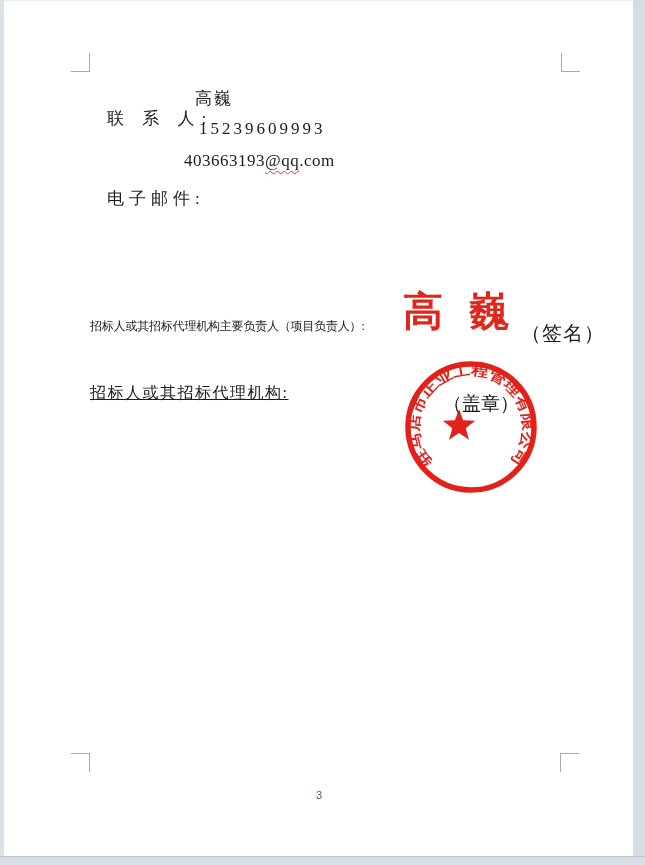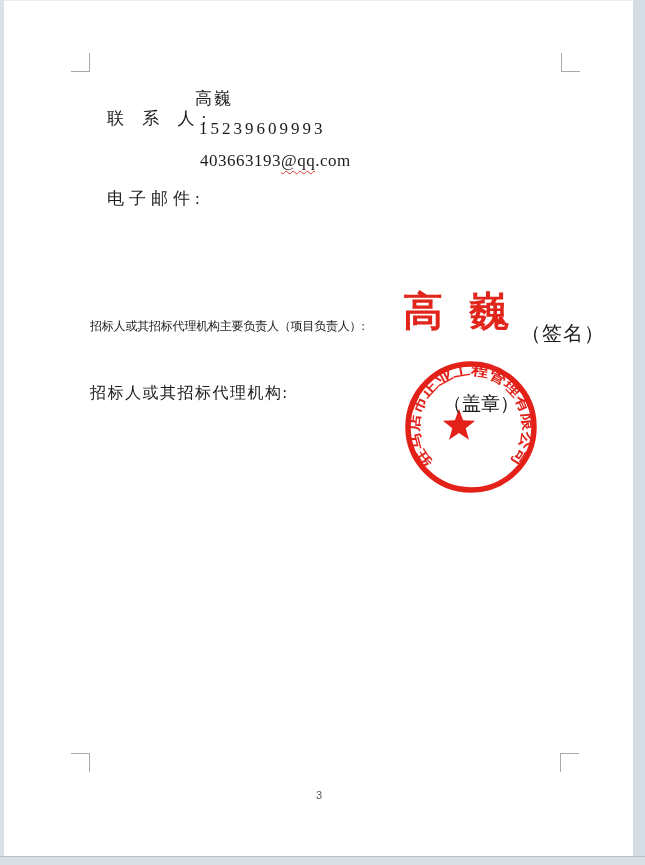--- a/index.html
+++ b/index.html
@@ -18,33 +18,33 @@
   .mark.tr{left:561px;top:53px;border-left:1px solid #a9a9a9;border-bottom:1px solid #a9a9a9;}
   .mark.bl{left:71px;top:753px;border-right:1px solid #a9a9a9;border-top:1px solid #a9a9a9;}
   .mark.br{left:560px;top:753px;border-left:1px solid #a9a9a9;border-top:1px solid #a9a9a9;}
   
   .cline{position:absolute;left:90px;font-size:17px;white-space:pre;}
   .cline .lbl{letter-spacing:7px;margin-top:48px;}
   .cline .lbl.mid{letter-spacing:5px;}
   .cval{position:absolute;font-size:17px;white-space:pre;}
   .v-name{left:195px;letter-spacing:2px;}
   .v-phone{left:199px;letter-spacing:3px;}
-  .v-email{left:200px;letter-spacing:0.5px;}
+  .v-email{left:184px;letter-spacing:0.5px;}
   .wavy{
     text-decoration:underline;text-decoration-style:wavy;
     text-decoration-color:#e03a2d;text-decoration-thickness:1px;text-underline-offset:4px;
   }
   
   .resp-label{position:absolute;left:90px;top:318px;font-size:12px;letter-spacing:-0.2px;white-space:pre;}
   .sign-name{
     position:absolute;left:403px;top:292px;font-size:40px;font-weight:bold;
     color:#e1251b;word-spacing:16px;white-space:pre;line-height:1;
   }
   .sign-suffix{position:absolute;left:521px;top:320px;font-size:20px;letter-spacing:1px;white-space:pre;}
-  .agency-label{position:absolute;left:90px;top:383px;font-size:16px;letter-spacing:1.5px;white-space:pre;}
+  .agency-label{position:absolute;left:90px;top:383px;font-size:16px;letter-spacing:1.5px;white-space:pre;text-decoration:underline;}
   .seal-suffix{position:absolute;left:443px;top:391px;font-size:19px;z-index:3;white-space:pre;text-align:right;}
   
   .seal{position:absolute;left:402px;top:357px;width:140px;height:142px;z-index:2;}
   .seal text{font-family:"Liberation Serif","DejaVu Serif",serif;font-weight:bold;}
   
   .pagenum{position:absolute;left:316px;top:789px;font-size:11px;color:#4e5a63;
     font-family:"Liberation Sans","DejaVu Sans",sans-serif;}
 </style>
 </head>
 <body>

